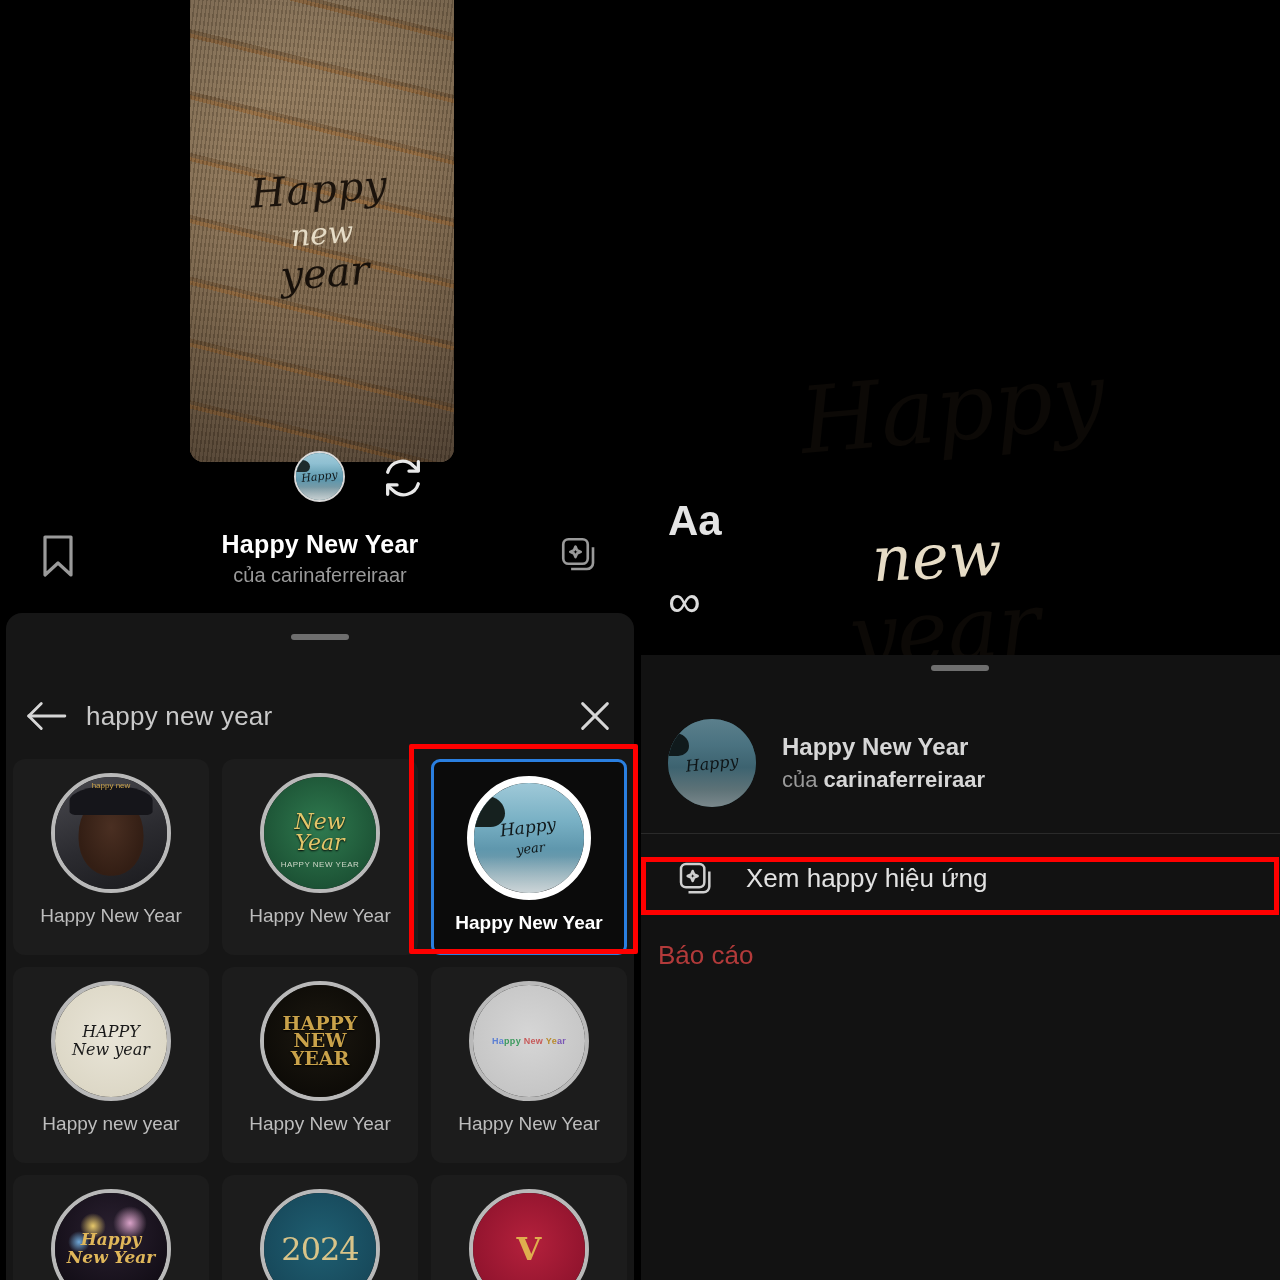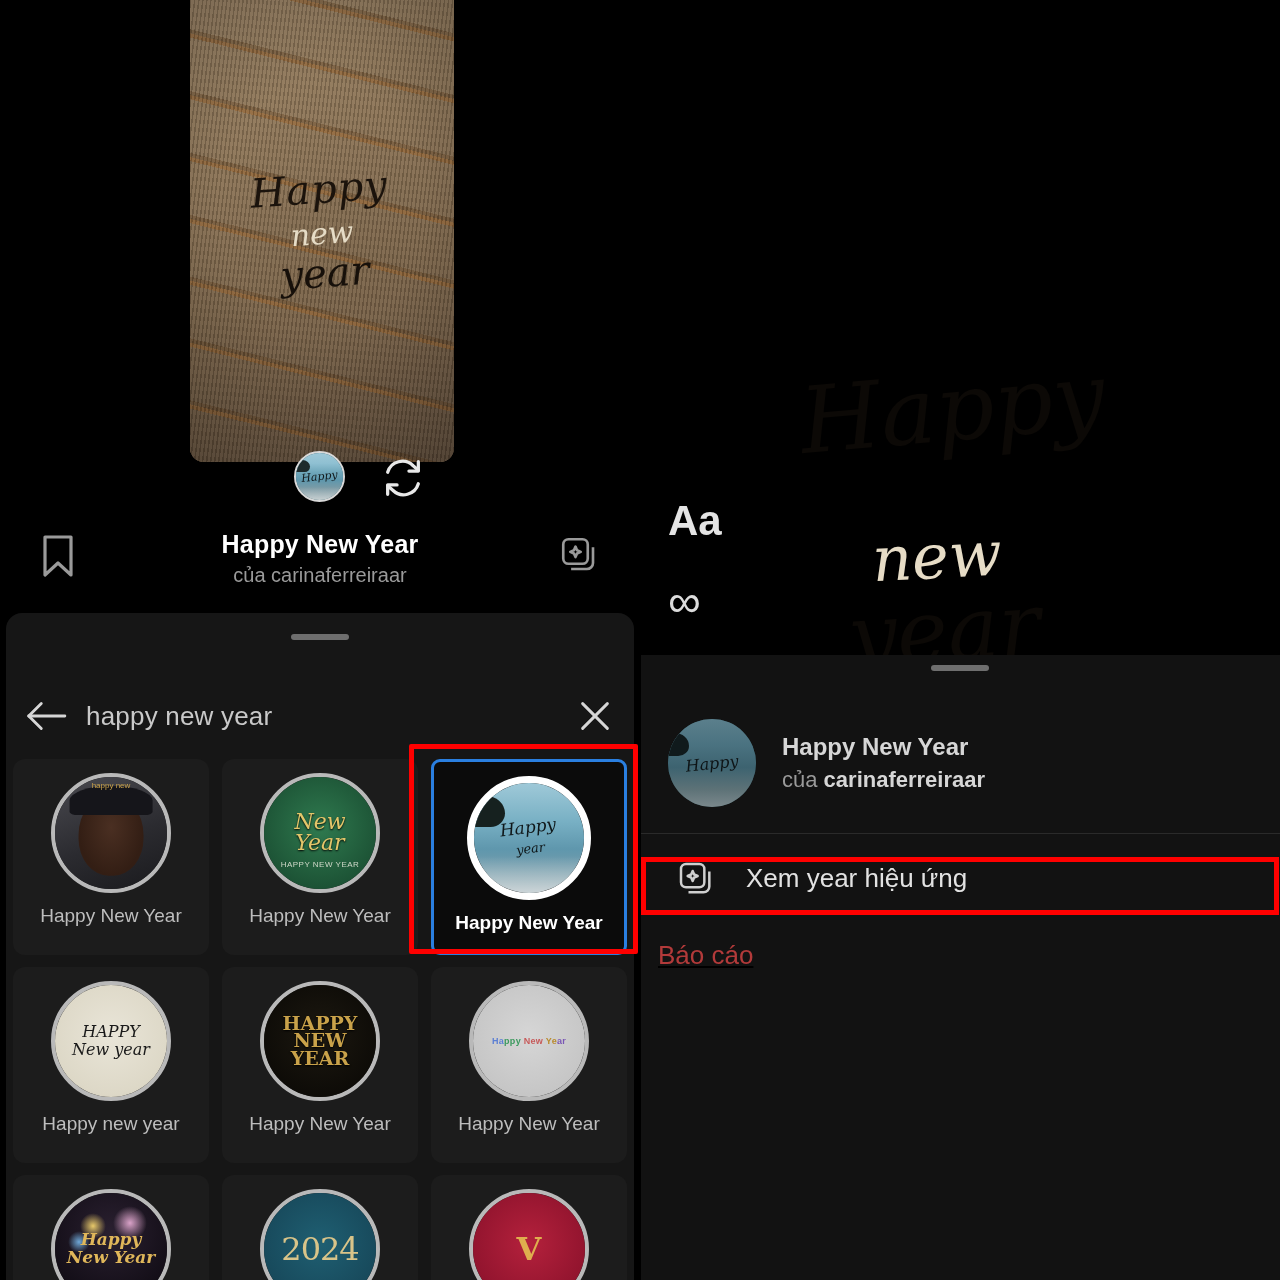--- a/index.html
+++ b/index.html
@@ -337,21 +337,21 @@
   .menu-list { position: absolute; left: 0; top: 182px; width: 640px; }
   .menu-item {
     display: flex; align-items: center;
     height: 83px;
     padding-left: 28px;
   }
   .menu-item.highlight { background: #1e1e1e; }
   .mi-icon { width: 56px; display: flex; align-items: center; justify-content: center; flex: none; }
   .mi-label { font-size: 26px; color: #e2e2e2; margin-left: 22px; }
   .menu-item.danger .mi-label { color: #b23a3a; margin-left: 0; }
-  .menu-item.danger { padding-left: 18px; height: 70px; text-decoration: underline; }
+  .menu-item.danger { padding-left: 18px; height: 70px; }
 
   .ann-saved {
     position: absolute;
     left: 641px; top: 857px;
     width: 638px; height: 58px;
     border: 5px solid #ff0000;
     pointer-events: none;
     z-index: 30;
   }
 
@@ -584,21 +584,21 @@
 
 
       <div class="menu-item">
         <div class="mi-icon">
           <svg width="40" height="40" viewBox="0 0 24 24" fill="none" stroke="#cfcfcf" stroke-width="1.5" stroke-linejoin="round">
             <rect x="3" y="3" width="14" height="14" rx="3"></rect>
             <path d="M20 7.5v9a3.5 3.5 0 0 1-3.5 3.5h-9"></path>
             <path d="M10 7.2l.9 2.1 2.1.9-2.1.9-.9 2.1-.9-2.1-2.1-.9 2.1-.9z"></path>
           </svg>
         </div>
-        <div class="mi-label">Xem year hiệu ứng</div>
+        <div class="mi-label">Xem happy hiệu ứng</div>
       </div>
 
 
 
       <div class="menu-item danger">
         <div class="mi-label">Báo cáo</div>
       </div>
 
     </div>
   </div>

